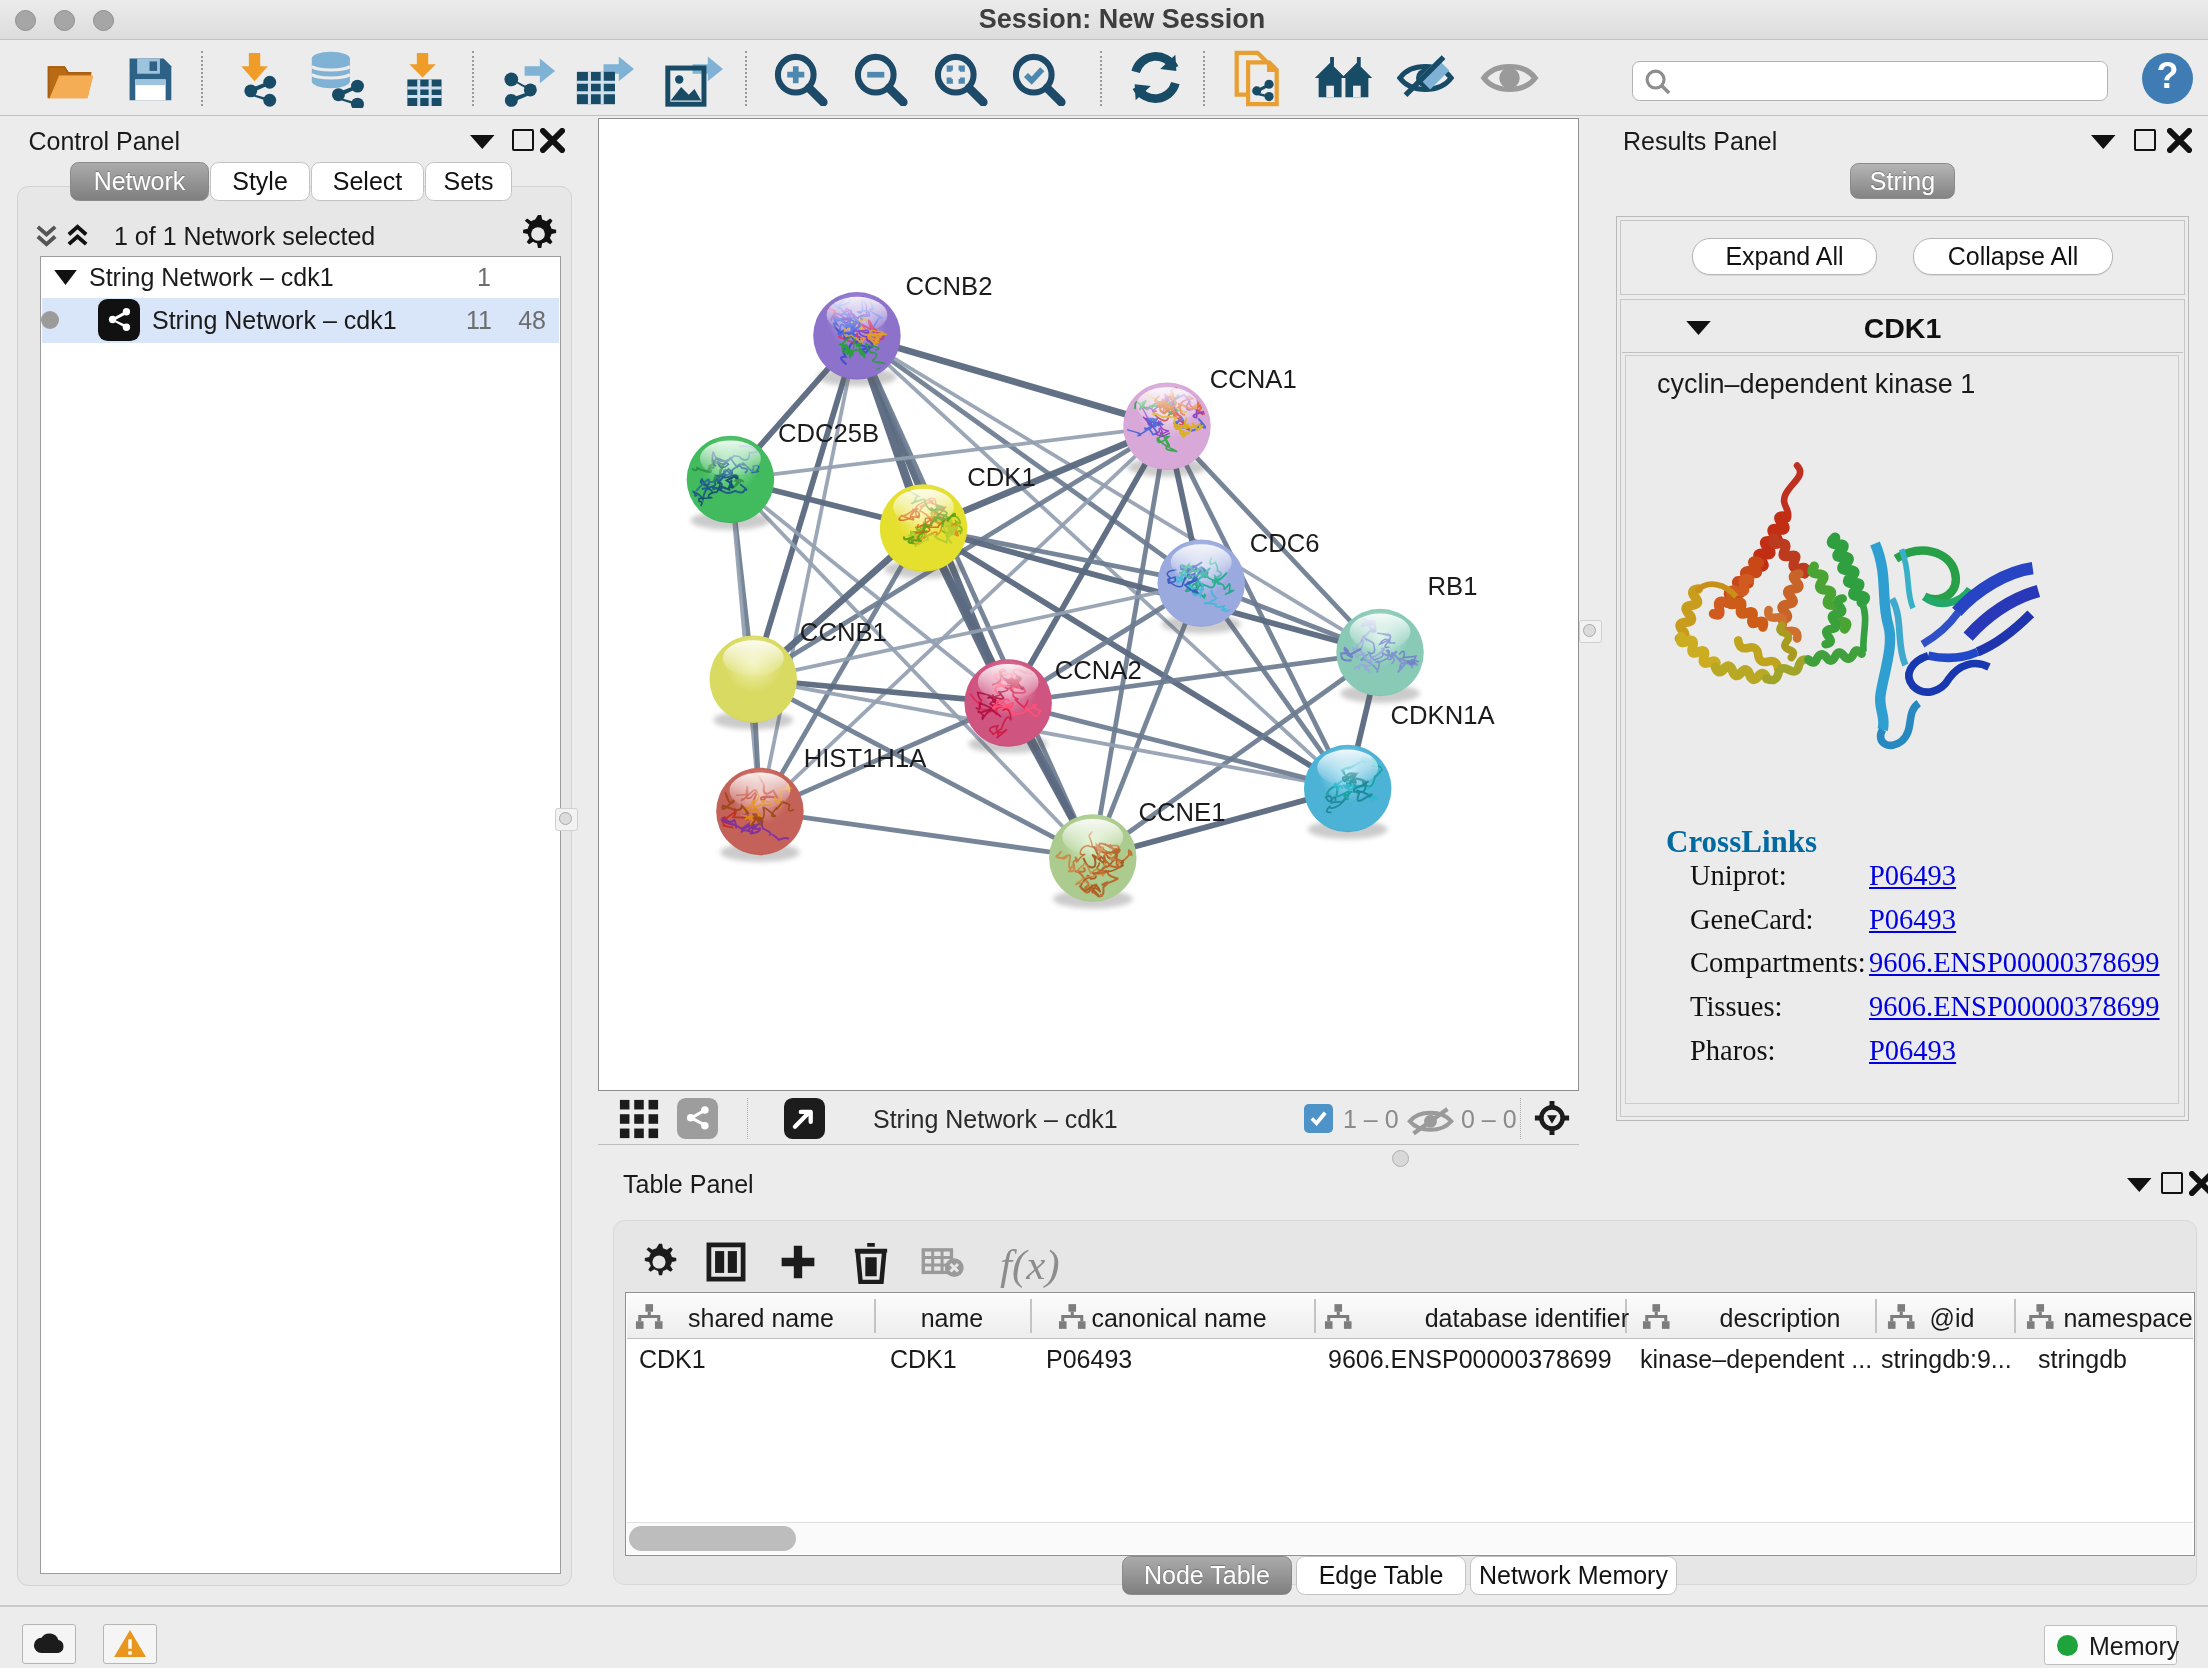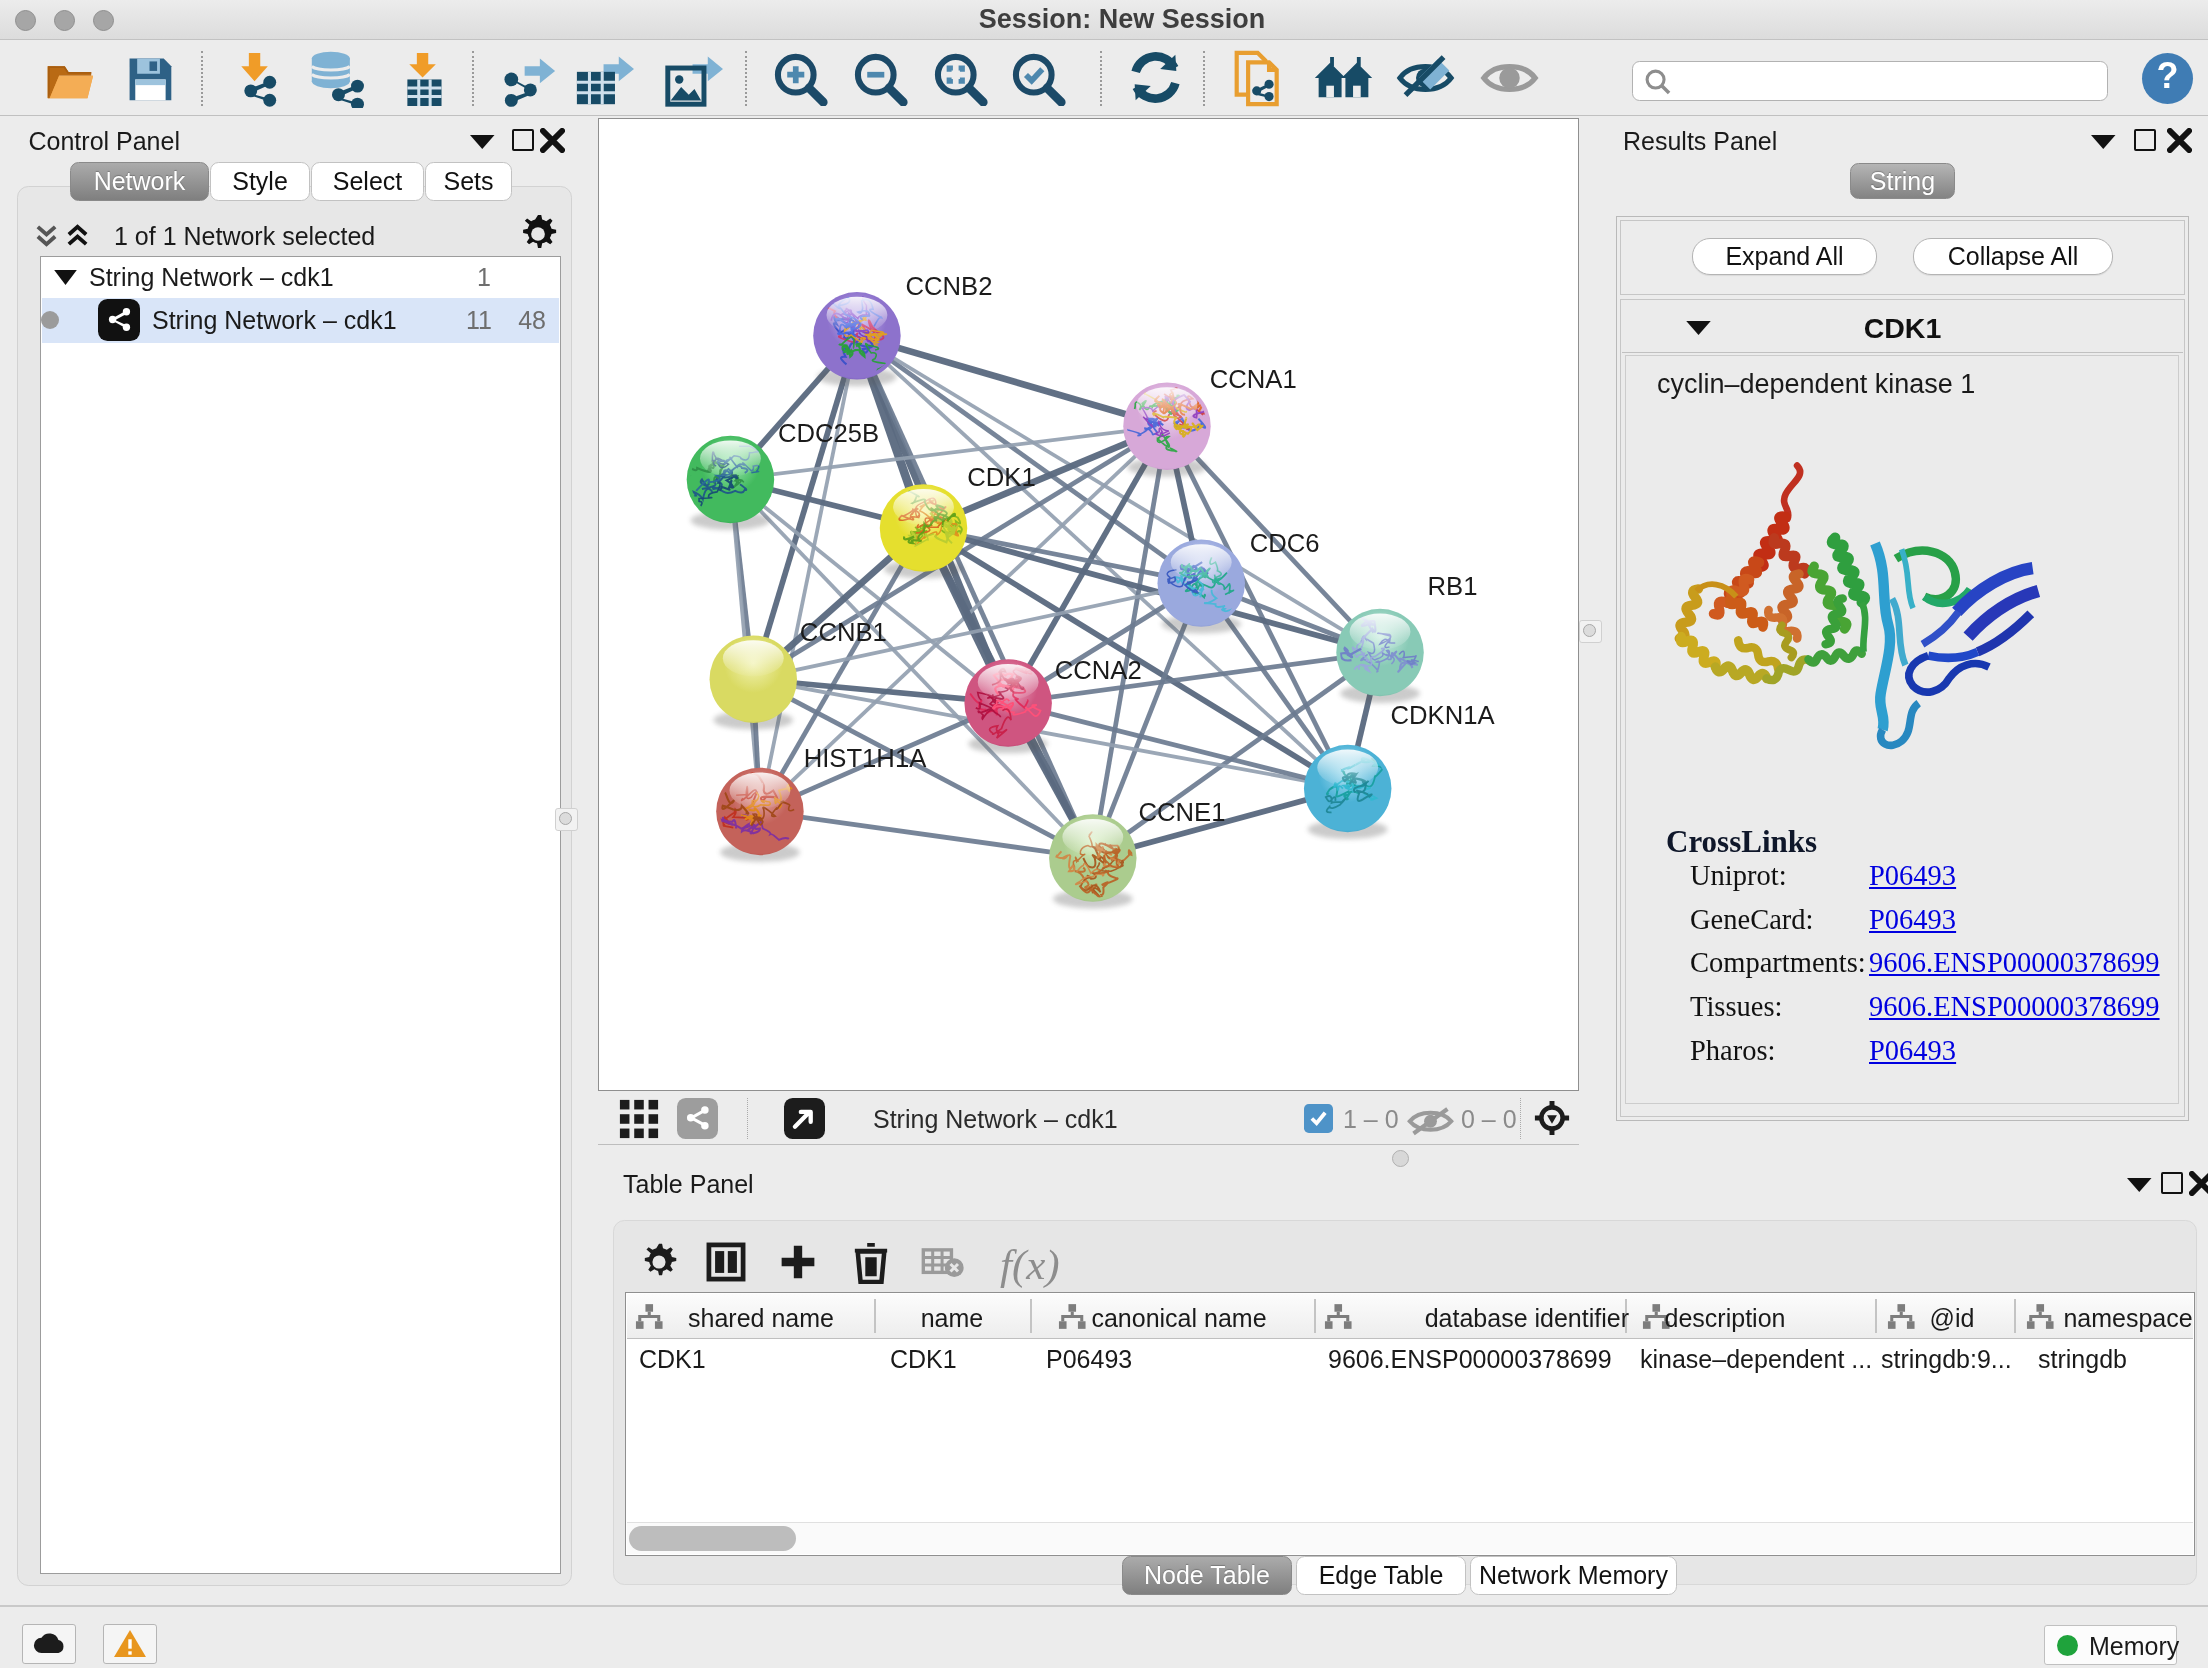--- a/index.html
+++ b/index.html
@@ -701,21 +701,21 @@
       <path d="M268,96 C278,122 272,140 280,158" fill="none" stroke="#38b0c8" stroke-width="6"></path>
       <path d="M406,116 C378,120 348,138 326,162" fill="none" stroke="#2744c4" stroke-width="13"></path>
       <path d="M412,140 C384,148 358,166 338,188" fill="none" stroke="#2838b8" stroke-width="13"></path>
       <path d="M404,164 C386,182 368,196 348,204" fill="none" stroke="#1f35ae" stroke-width="10"></path>
       <path d="M348,204 C330,212 314,212 296,208" fill="none" stroke="#2048c8" stroke-width="9"></path>
       <path d="M296,208 C278,214 270,228 280,240 C292,252 310,246 318,232 C328,218 344,212 360,220" fill="none" stroke="#1838b0" stroke-width="8"></path>
       <path d="M328,162 C318,176 304,188 290,196" fill="none" stroke="#3050c8" stroke-width="8"></path>
     </svg>
 </div>
 
-<div class="serif abs" style="left:1666px;top:824px;font-size:31px;font-weight:700;color:#0f172a">CrossLinks</div>
+<div class="serif abs" style="left:1666px;top:824px;font-size:31px;font-weight:700;color:#0369a1">CrossLinks</div>
 <div class="serif abs" style="left:1690px;top:860px;font-size:28.5px;color:#111">Uniprot:</div>
 <div class="serif abs" style="left:1869px;top:860px;font-size:28.5px;color:#0000e0;text-decoration:underline">P06493</div>
 <div class="serif abs" style="left:1690px;top:904px;font-size:28.5px;color:#111">GeneCard:</div>
 <div class="serif abs" style="left:1869px;top:904px;font-size:28.5px;color:#0000e0;text-decoration:underline">P06493</div>
 <div class="serif abs" style="left:1690px;top:947px;font-size:28.5px;color:#111">Compartments:</div>
 <div class="serif abs" style="left:1869px;top:947px;font-size:28.5px;color:#0000e0;text-decoration:underline">9606.ENSP00000378699</div>
 <div class="serif abs" style="left:1690px;top:991px;font-size:28.5px;color:#111">Tissues:</div>
 <div class="serif abs" style="left:1869px;top:991px;font-size:28.5px;color:#0000e0;text-decoration:underline">9606.ENSP00000378699</div>
 <div class="serif abs" style="left:1690px;top:1035px;font-size:28.5px;color:#111">Pharos:</div>
 <div class="serif abs" style="left:1869px;top:1035px;font-size:28.5px;color:#0000e0;text-decoration:underline">P06493</div>
@@ -792,21 +792,21 @@
   </svg>
 <div class="abs hdr" style="left:1325px;top:1304px;width:304px;text-align:right">database identifier</div>
 <svg class="ico" style="left:1642px;top:1303px" width="28.5" height="27" viewBox="0 0 15 14">
     <g fill="#7d7d7d">
       <rect x="5.5" y="0.5" width="4" height="4"></rect>
       <rect x="0.5" y="9.5" width="4" height="4"></rect>
       <rect x="10.5" y="9.5" width="4" height="4"></rect>
     </g>
     <path d="M7.5 4.5 L7.5 7 M2.5 9.5 L2.5 7 L12.5 7 L12.5 9.5" fill="none" stroke="#7d7d7d" stroke-width="1.6"></path>
   </svg>
-<div class="abs hdr" style="left:1573px;top:1304px;width:304px;text-align:center">description</div>
+<div class="abs hdr" style="left:1628px;top:1304px;width:304px;text-align:center">description</div>
 <svg class="ico" style="left:1887px;top:1303px" width="28.5" height="27" viewBox="0 0 15 14">
     <g fill="#7d7d7d">
       <rect x="5.5" y="0.5" width="4" height="4"></rect>
       <rect x="0.5" y="9.5" width="4" height="4"></rect>
       <rect x="10.5" y="9.5" width="4" height="4"></rect>
     </g>
     <path d="M7.5 4.5 L7.5 7 M2.5 9.5 L2.5 7 L12.5 7 L12.5 9.5" fill="none" stroke="#7d7d7d" stroke-width="1.6"></path>
   </svg>
 <div class="abs hdr" style="left:1800px;top:1304px;width:304px;text-align:center">@id</div>
 <svg class="ico" style="left:2026px;top:1303px" width="28.5" height="27" viewBox="0 0 15 14">

